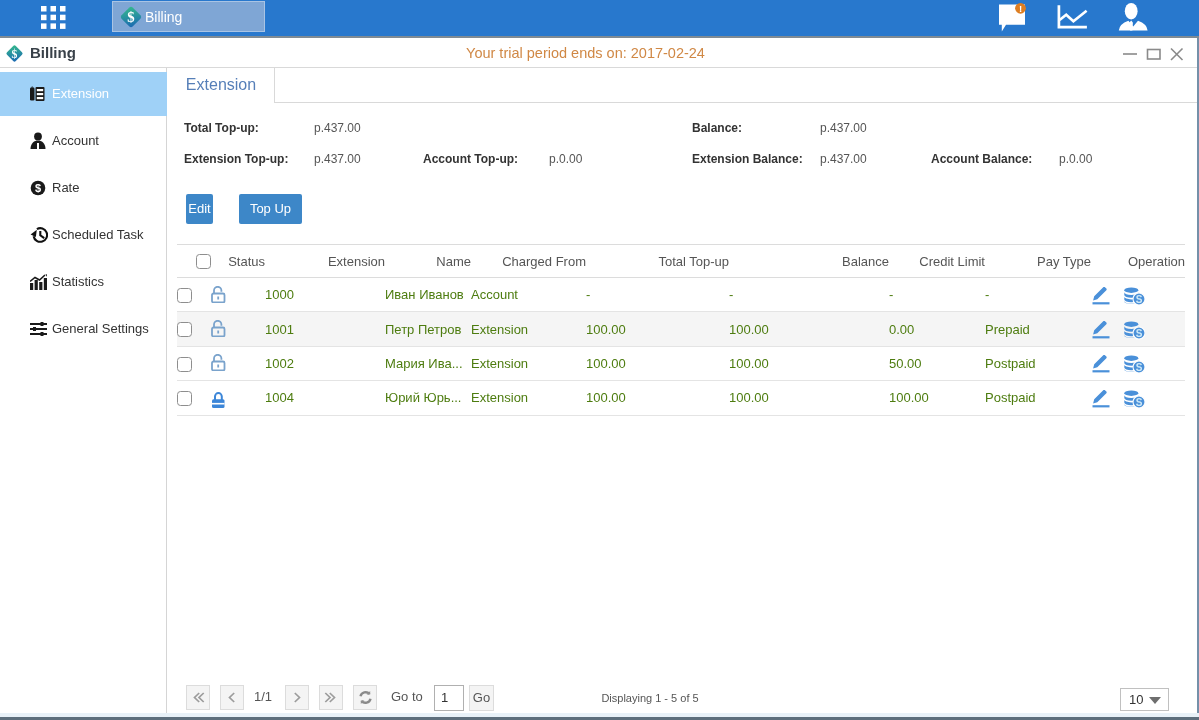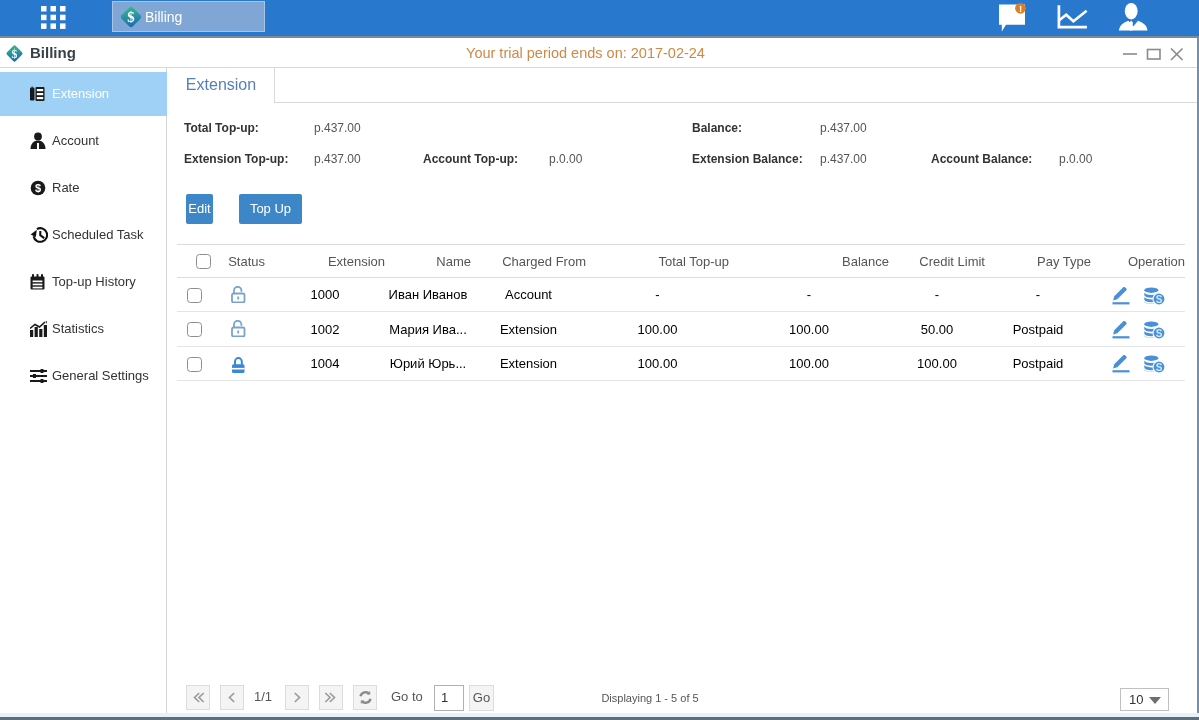--- a/index.html
+++ b/index.html
@@ -44,21 +44,21 @@
 .stat b { font-weight:bold; color:#333; }
 .stat.val { color:#555; }
 
 .btn { position:absolute; height:30px; background:#3d87c8; color:#fff; font-size:13px;
   border:none; border-radius:2px; text-align:center; line-height:30px; }
 
 
 #tbl { position:absolute; left:9px; top:176px; width:1008px; border-collapse:collapse; table-layout:fixed; }
 #tbl th { height:33px; font-size:13px; font-weight:normal; color:#555;
   border-top:1px solid #dcdcdc; border-bottom:1px solid #dcdcdc; text-align:right; }
-#tbl td { height:34.4px; font-size:13px; color:#000000; text-align:center;
+#tbl td { height:34.4px; font-size:13px; color:#4d7c0f; text-align:left;
   border-bottom:1px solid #e4e4e4; overflow:hidden; white-space:nowrap; }
 #tbl tr.alt td { background:#f5f5f5; }
 #tbl td svg { vertical-align:-2px; }
 .cb { display:inline-block; width:15px; height:15px; border:1px solid #8e8e8e; border-radius:3.5px;
   background:#fff; vertical-align:middle; }
 
 
 #pager { position:absolute; left:0; top:617px; width:1031px; height:28px; }
 .pbtn { position:absolute; top:0; width:24px; height:25px; background:#f4f4f4;
   border:1px solid #dcdcdc; color:#adadad; text-align:center; line-height:22px; font-size:17px; }
@@ -195,34 +195,20 @@
       </svg>
       <span class="lbl">Rate</span>
     </div>
     <div class="sitem">
       <svg width="18" height="17" viewBox="0 0 18 17">
         <path d="M6.9 3.1 A6.8 6.8 0 1 1 3.6 10.2" stroke="#111" stroke-width="2.1" fill="none"></path>
         <path d="M0.6 8.6 L6.8 3.7 L5.9 10.9 z" fill="#111"></path>
         <path d="M10.3 5 v4.3 l3.9 2.9" stroke="#111" stroke-width="2.1" fill="none"></path>
       </svg>
       <span class="lbl">Scheduled Task</span>
-    </div>
-    <div class="sitem">
-      <svg width="15" height="16" viewBox="0 0 15 16">
-          <g fill="#1a1a1a">
-        <rect x="0.5" y="2.5" width="14" height="13" rx="1"></rect>
-        <rect x="2" y="0" width="2" height="4.4" rx="0.8"></rect>
-            <rect x="6.5" y="0" width="2" height="4.4" rx="0.8"></rect>
-            <rect x="11" y="0" width="2" height="4.4" rx="0.8"></rect>
-        <rect x="2.6" y="6.5" width="9.8" height="1.7" fill="#fff"></rect>
-        <rect x="2.6" y="9.6" width="9.8" height="1.7" fill="#fff"></rect>
-        <rect x="2.6" y="12.7" width="9.8" height="1.7" fill="#fff"></rect>
-      </g>
-        </svg>
-      <span class="lbl">Top-up History</span>
     </div>
     <div class="sitem">
       <svg width="17" height="16" viewBox="0 0 17 16">
           <g fill="#1a1a1a">
         <rect x="0" y="9" width="3.2" height="7"></rect>
         <rect x="4.6" y="6" width="3.2" height="10"></rect>
         <rect x="9.2" y="8" width="3.2" height="8"></rect>
         <rect x="13.8" y="4" width="3.2" height="12"></rect>
         <path d="M0 7.5 l5 -4 l4.5 2.5 l5.5 -5" stroke="#1a1a1a" stroke-width="1.6" fill="none"></path>
         <path d="M15.5 0 l2 0.5 l-0.8 2.3 z"></path>
@@ -305,20 +291,38 @@
             <td>Иван Иванов</td>
             <td>Account</td>
             <td>-</td>
             <td>-</td>
             <td>-</td>
             <td>-</td>
         <td><svg width="54" height="19" viewBox="0 0 54 19" style="transform:translateY(2px)">
                 <use href="#opic"></use>
               </svg></td>
       </tr>
+      <tr class="alt">
+        <td><span class="cb"></span></td>
+        <td><svg width="15" height="17" viewBox="0 0 15 17">
+                <path d="M3 8 v-3.5 a3.7 3.7 0 0 1 7.4 0 v1.2" stroke="#7aa3cc" stroke-width="1.8" fill="none"></path>
+                <rect x="1" y="7.5" width="12.5" height="9" rx="1.5" fill="none" stroke="#7aa3cc" stroke-width="1.8"></rect>
+                <line x1="7.2" y1="10.5" x2="7.2" y2="13.5" stroke="#7aa3cc" stroke-width="1.8"></line>
+              </svg></td>
+        <td>1001</td>
+            <td>Петр Петров</td>
+            <td>Extension</td>
+            <td>100.00</td>
+            <td>100.00</td>
+            <td>0.00</td>
+            <td>Prepaid</td>
+        <td><svg width="54" height="19" viewBox="0 0 54 19" style="transform:translateY(2px)">
+                <use href="#opic"></use>
+              </svg></td>
+      </tr>
       <tr>
         <td><span class="cb"></span></td>
         <td><svg width="15" height="17" viewBox="0 0 15 17">
                 <path d="M3 8 v-3.5 a3.7 3.7 0 0 1 7.4 0 v1.2" stroke="#7aa3cc" stroke-width="1.8" fill="none"></path>
                 <rect x="1" y="7.5" width="12.5" height="9" rx="1.5" fill="none" stroke="#7aa3cc" stroke-width="1.8"></rect>
                 <line x1="7.2" y1="10.5" x2="7.2" y2="13.5" stroke="#7aa3cc" stroke-width="1.8"></line>
               </svg></td>
         <td>1002</td>
             <td>Мария Ива...</td>
             <td>Extension</td>

